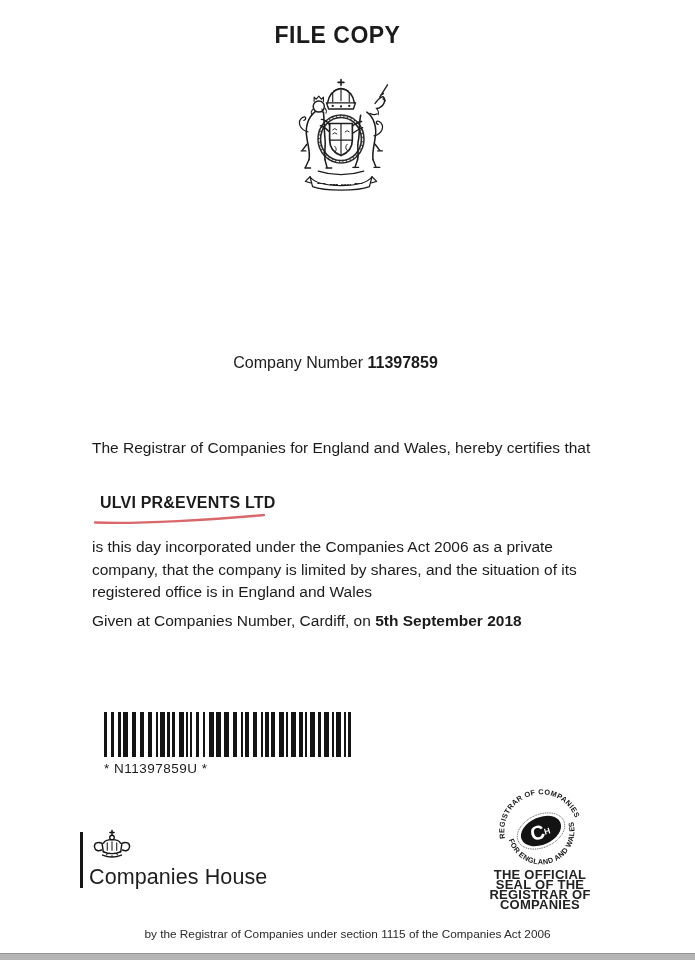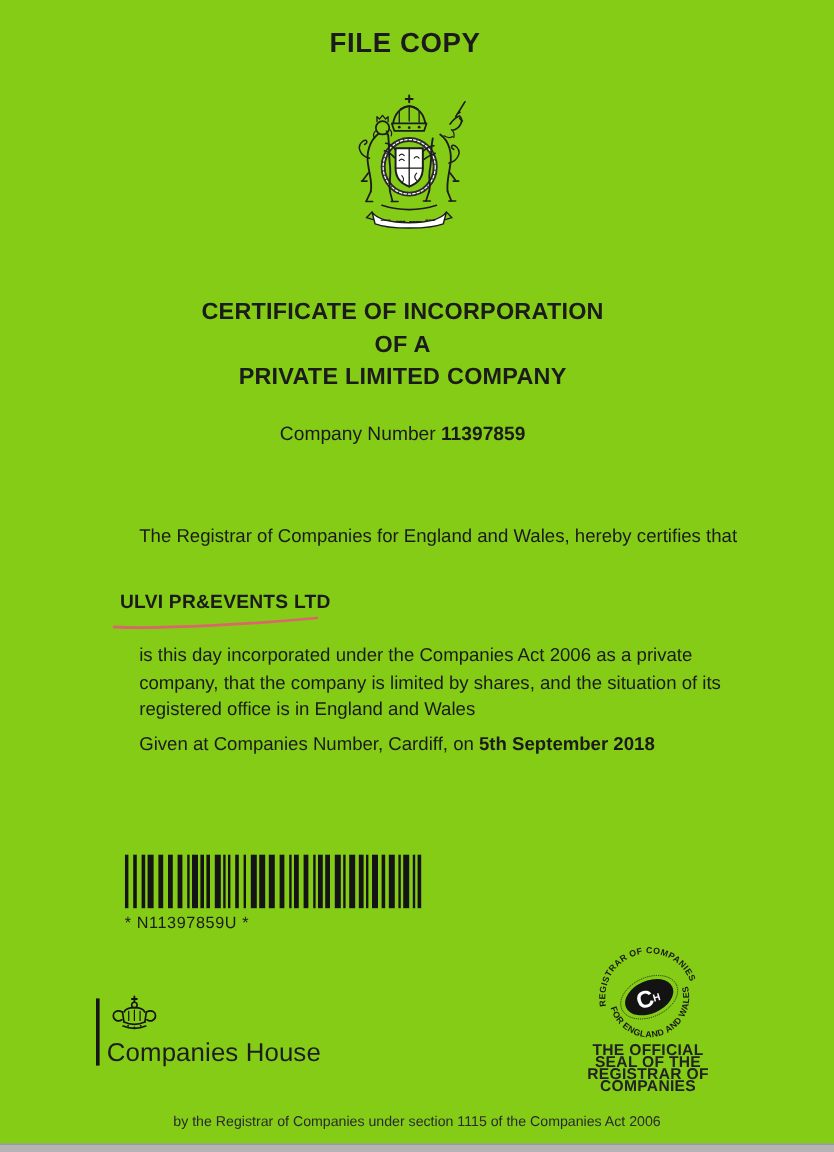--- a/index.html
+++ b/index.html
@@ -1,19 +1,19 @@
 <!DOCTYPE html>
 <html><head>
 <meta charset="utf-8">
 <style>
   html,body{margin:0;padding:0;background:#e8e8e8;}
   .page{
     position:relative;
     width:695px;height:960px;
-    background:#84cc16;
+    background:#ffffff;
     font-family:"Liberation Sans",sans-serif;
     color:#1b1b1b;
     overflow:hidden;
     margin:0 auto;
   }
   .file-copy{
     position:absolute;top:22px;left:0;right:20px;
     text-align:center;
     font-size:23px;font-weight:bold;letter-spacing:.5px;
   }
@@ -22,21 +22,21 @@
     position:absolute;top:247px;left:0;right:24px;
     text-align:center;
     font-size:19.5px;font-weight:bold;line-height:27px;letter-spacing:.2px;
   }
   .company-number{
     position:absolute;top:354px;left:0;right:24px;
     text-align:center;font-size:16px;
   }
   .company-number b{font-weight:bold;}
   .body{
-    position:absolute;left:116px;width:515px;
+    position:absolute;left:92px;width:515px;
     font-size:15.5px;line-height:22.5px;margin:0;
   }
   .p1{top:437px;}
   .company-name{
     position:absolute;left:100px;top:494px;
     font-size:16px;font-weight:bold;letter-spacing:.2px;
   }
   .red-underline{position:absolute;left:92px;top:511px;width:180px;height:16px;}
   .p2{top:536px;}
   .p3{top:610px;}
@@ -127,25 +127,20 @@
         <path d="M88,34 q4,2.5 7,0.5" stroke-width="1"></path>
 
         <path d="M38,90 Q60,97 82,90" stroke-width="1.3"></path>
         <path d="M30,95.5 C34,101 45,104 60,104 C75,104 86,101 90,95.5 L87.5,105 C76,109.5 44,109.5 32.5,105 Z" stroke-width="1.2" fill="#ffffff"></path>
         <path d="M30,95.5 l-4.5,4.5 l5.5,1.5 M90,95.5 l4.5,4.5 l-5.5,1.5" stroke-width="1.1"></path>
         <path d="M37.5,102 h8 M49.5,103 h7.5 M60.5,103.2 h9 M73.5,102 h8" stroke-width="1" stroke-dasharray="1.6,1.1"></path>
       </g>
     </svg>
   </div>
 
-  <div class="title">
-    <div>CERTIFICATE OF INCORPORATION</div>
-    <div>OF A</div>
-    <div>PRIVATE LIMITED COMPANY</div>
-  </div>
 
   <div class="company-number">
     <span>Company Number</span>
     <b>11397859</b>
   </div>
 
   <p class="body p1">The Registrar of Companies for England and Wales, hereby certifies that</p>
 
   <div class="company-name">ULVI PR&amp;EVENTS LTD</div>
   <svg class="red-underline" viewBox="0 0 180 16">

